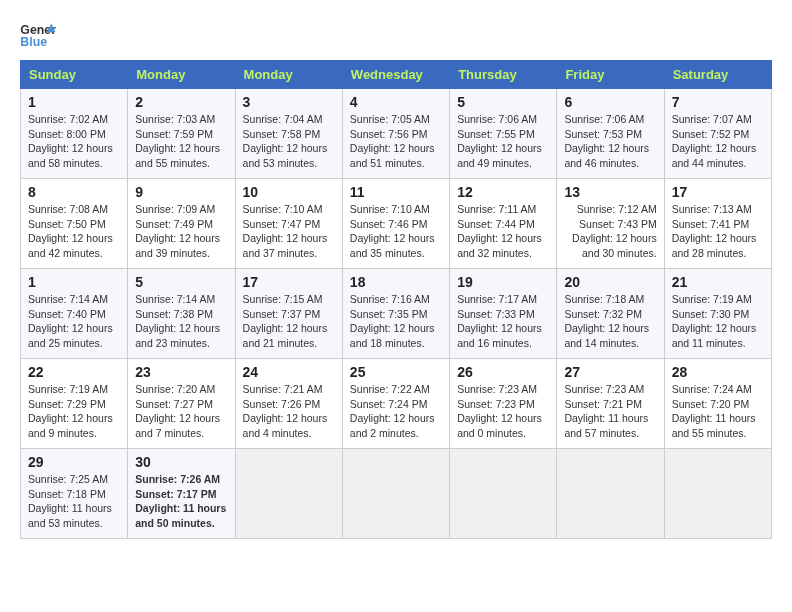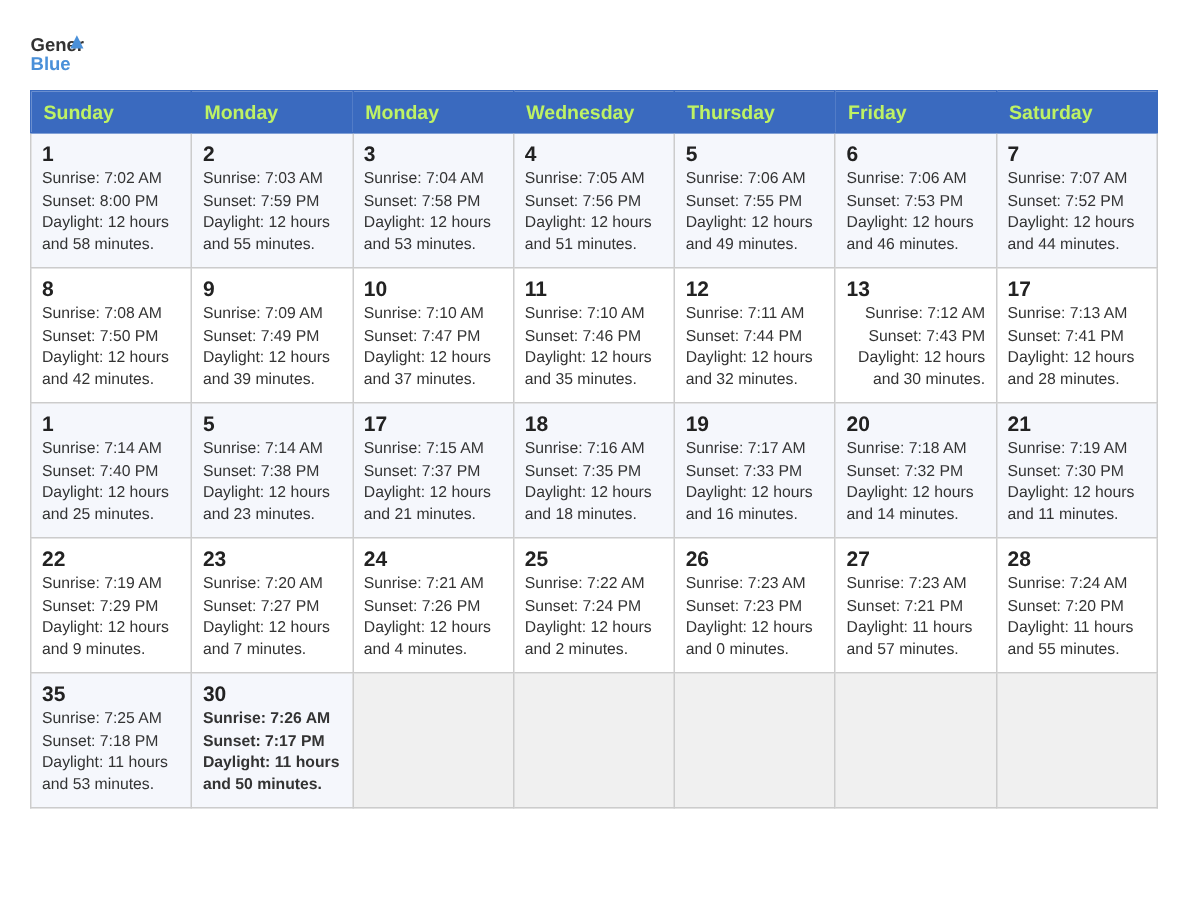--- a/index.html
+++ b/index.html
@@ -310,21 +310,21 @@
         <td>
           <span class="day-number">28</span>
           <div class="day-info" style="white-space: pre-line;">Sunrise: 7:24 AM
 Sunset: 7:20 PM
 Daylight: 11 hours
 and 55 minutes.</div>
         </td>
       </tr>
       <tr>
         <td>
-          <span class="day-number">35</span>
+          <span class="day-number">29</span>
           <div class="day-info" style="white-space: pre-line;">Sunrise: 7:25 AM
 Sunset: 7:18 PM
 Daylight: 11 hours
 and 53 minutes.</div>
         </td>
         <td>
           <span class="day-number">30</span>
           <div class="day-info" style="white-space: pre-line; font-weight: bold;">Sunrise: 7:26 AM
 Sunset: 7:17 PM
 Daylight: 11 hours

